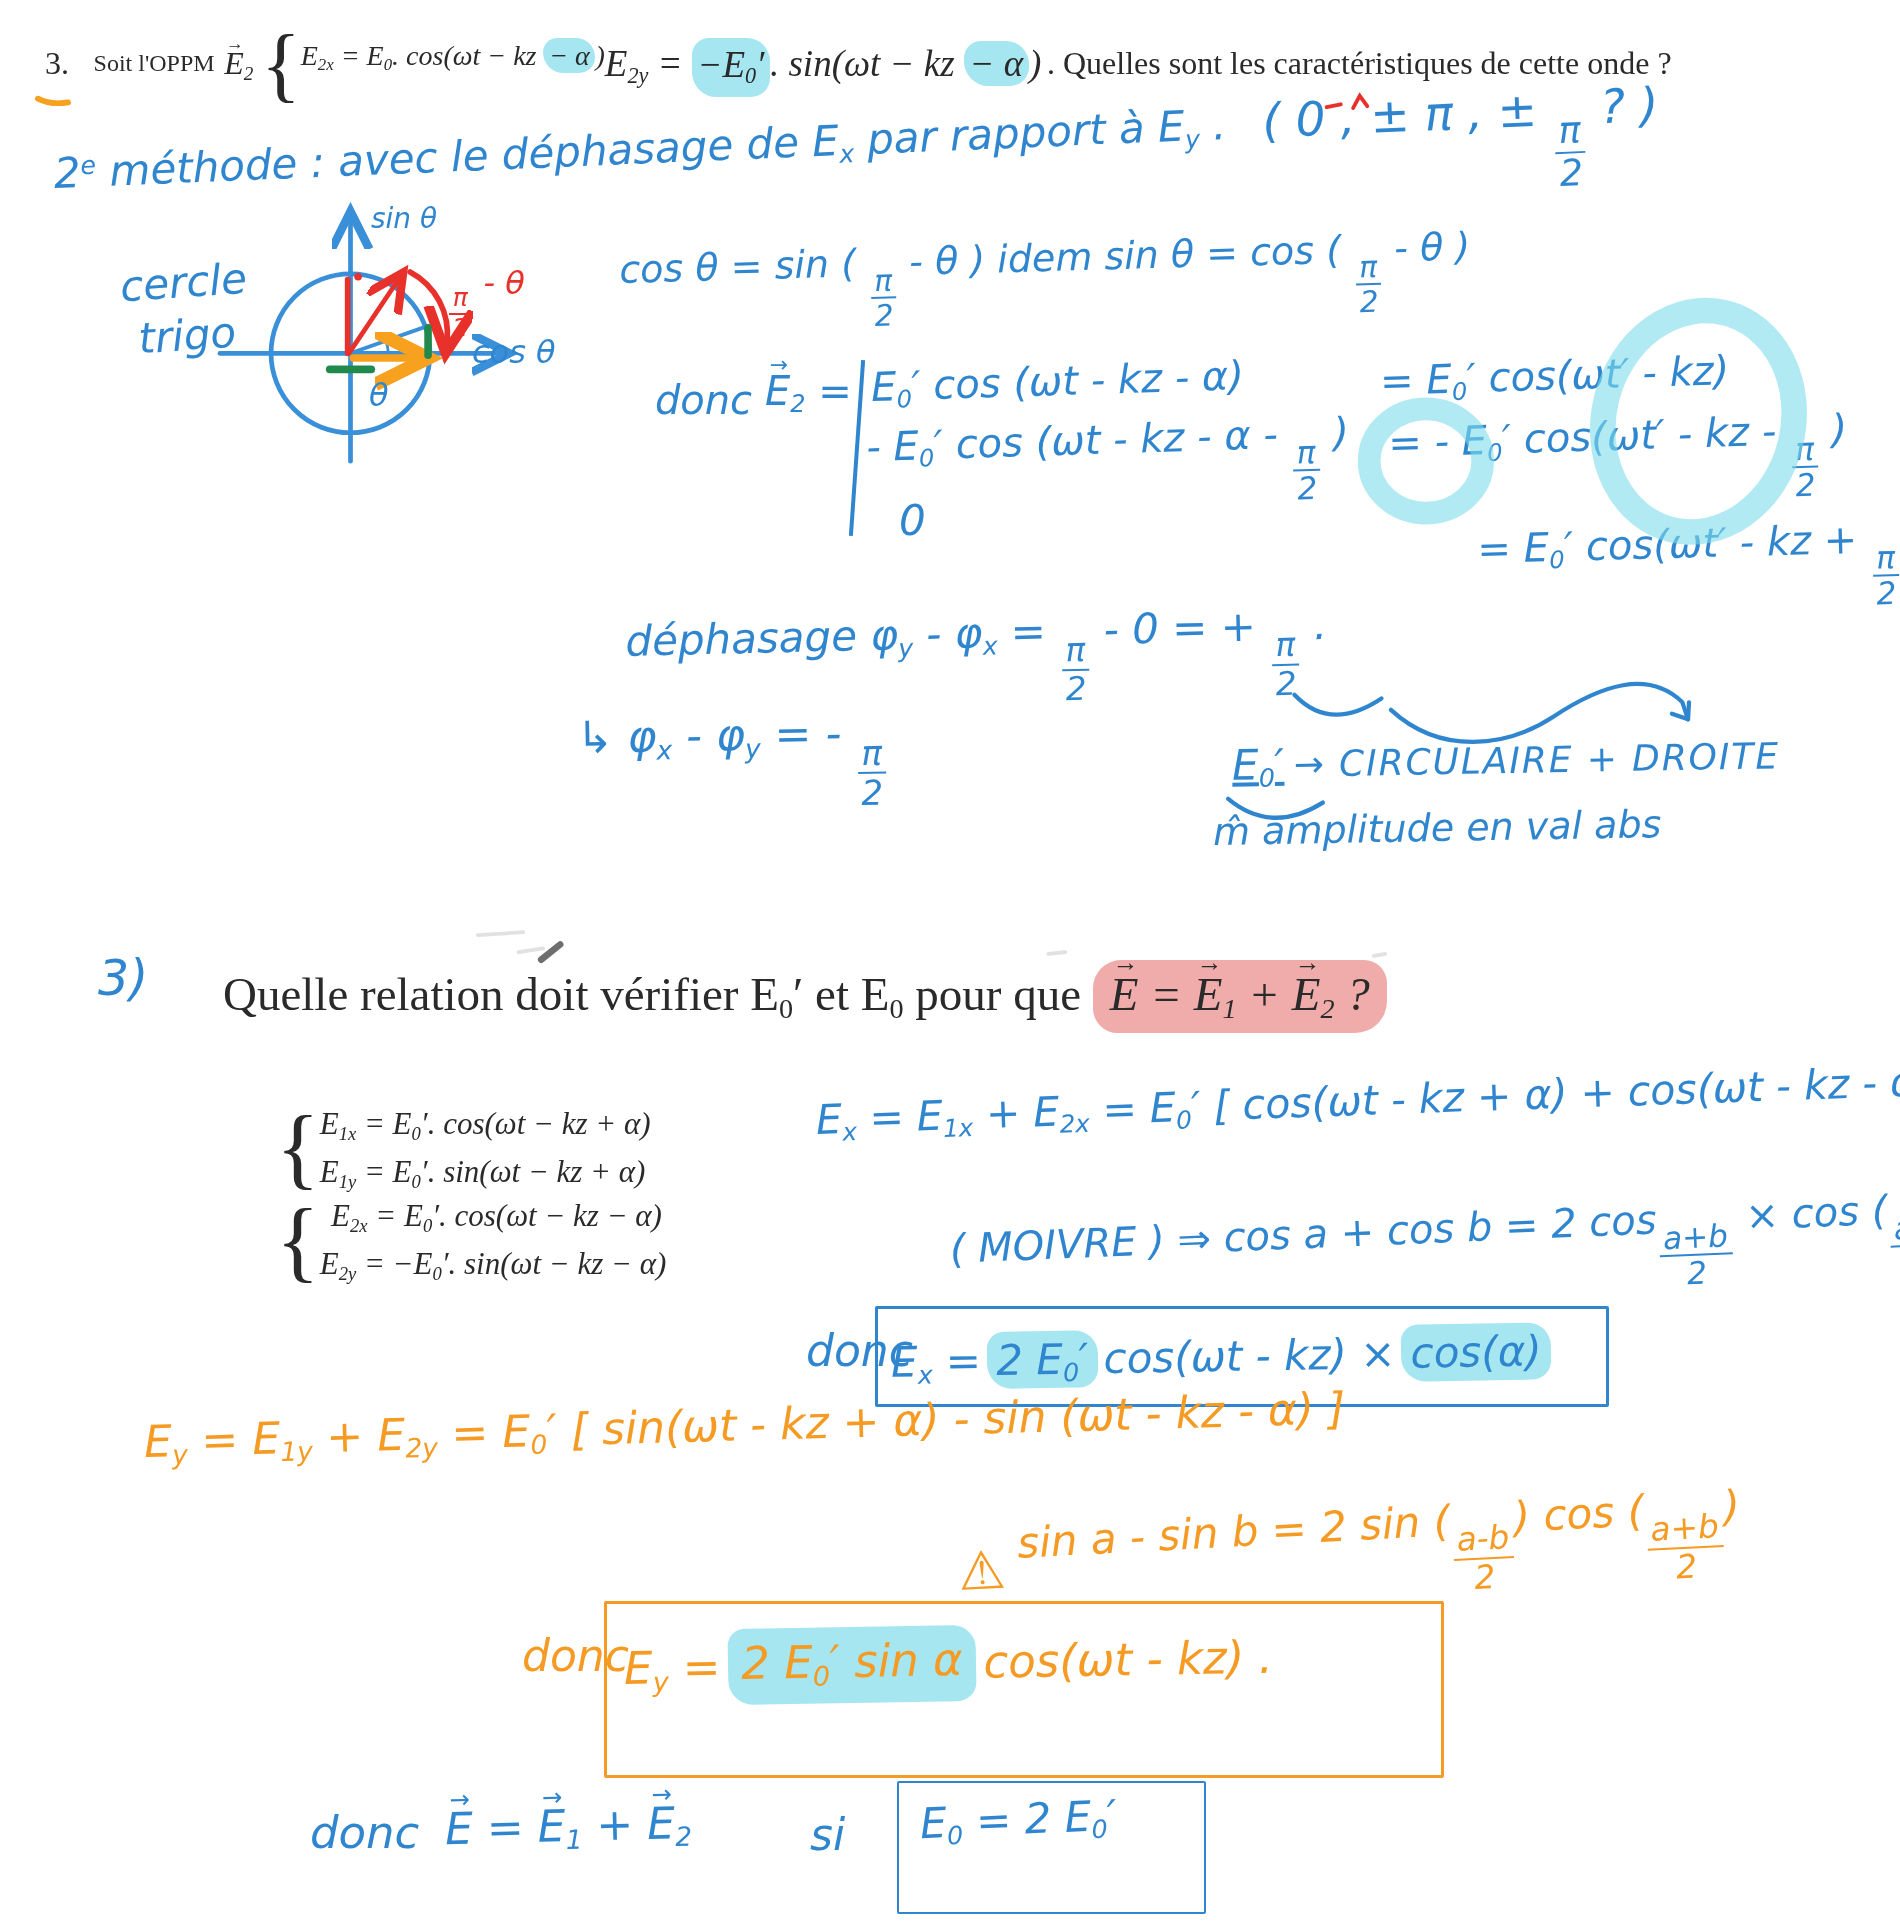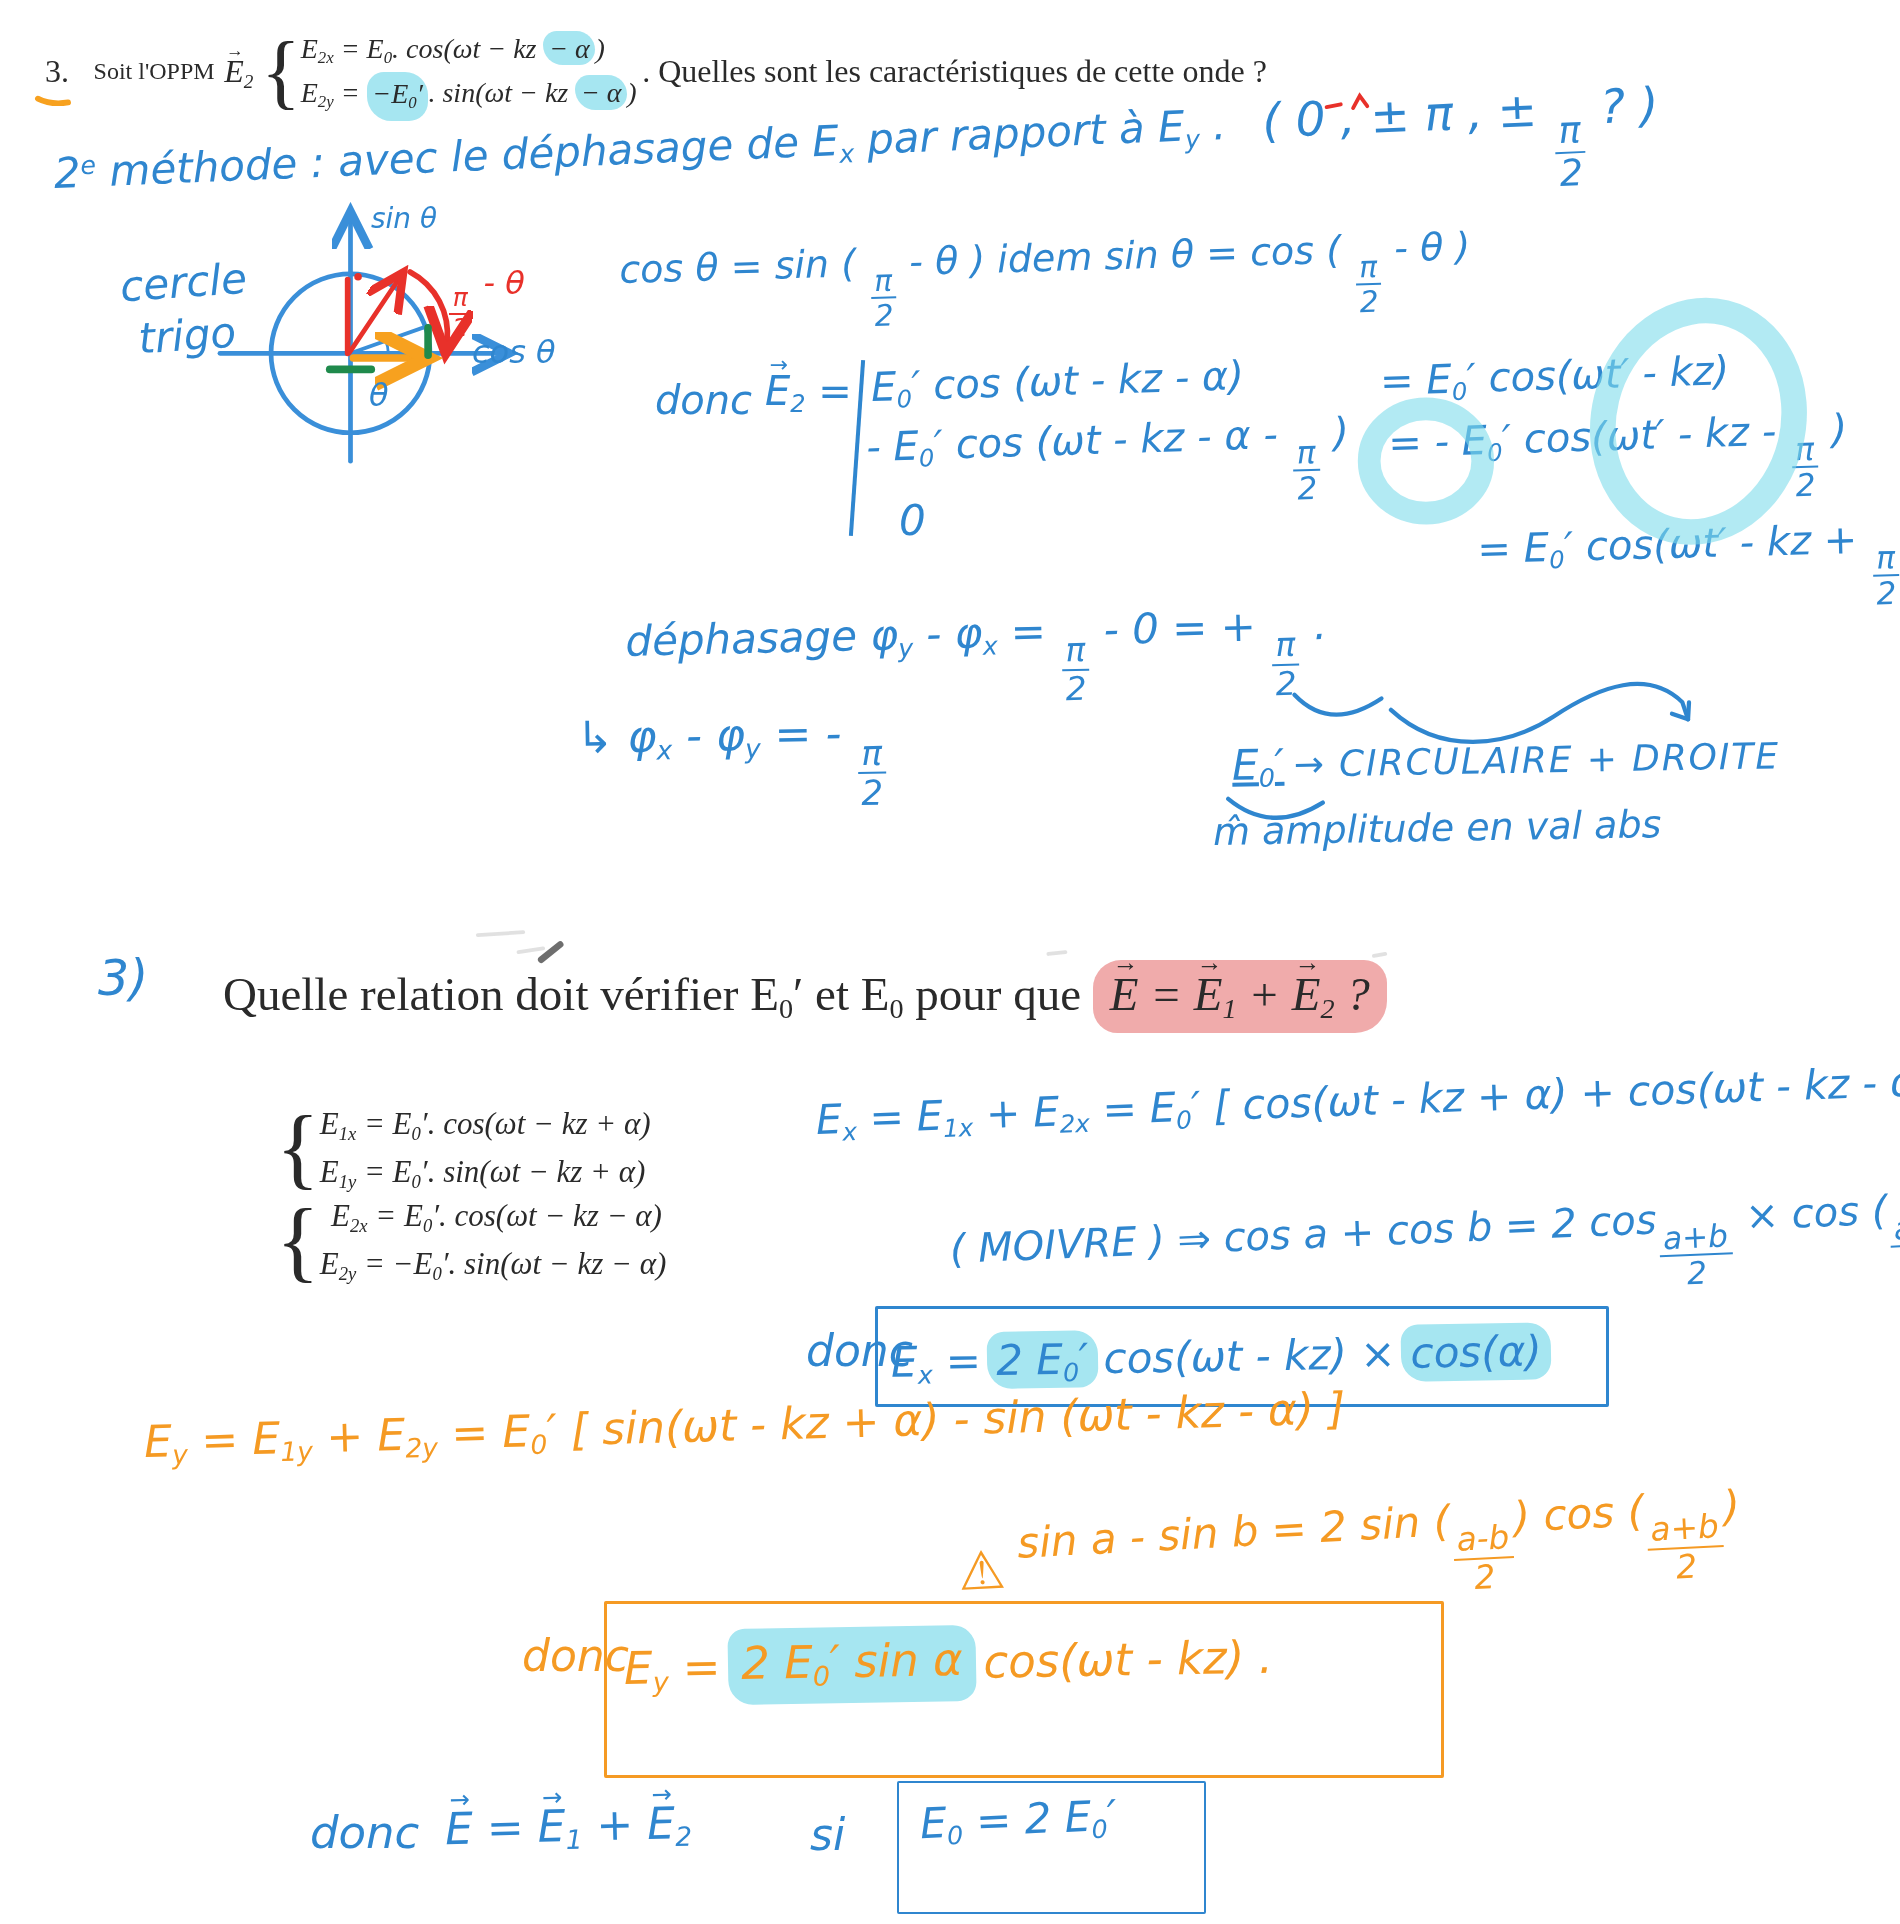--- a/index.html
+++ b/index.html
@@ -32,23 +32,23 @@
 </head>
 <body>
 
 <div id="page">
 
   <div class="abs" style="left:45px;top:26.5px;display:flex;align-items:center;">
     <span class="print" style="font-size:32px;margin-right:24.6px;">3.</span>
     <span class="print" style="font-size:24px;">Soit l'OPPM</span>
     <span class="print pmath" style="font-size:32px;margin:0 7.6px 0 9.5px;"><span class="vec">E</span><sub>2</sub></span>
     <span class="brace" style="font-size:83px;line-height:0.9;">{</span>
-    <div style="display:flex;flex-direction:column;line-height:1.6;">
+    <div style="display:flex;flex-direction:row;line-height:1.6;">
       <div class="print pmath nowrap" style="font-size:28px;"><span>E<sub>2x</sub> = E<sub>0</sub>. cos(ωt − kz </span><span class="hl-cyan" style="padding:1.9px 5.7px;">− α</span><span>)</span></div>
-      <div class="print pmath nowrap" style="font-size:28px;"><span>E<sub>2y</sub> = </span><span class="hl-cyan" style="padding:5.7px 5.7px 13.2px;">−E<sub>0</sub>′</span><span>. sin(ωt − kz </span><span class="hl-cyan" style="padding:1.9px 5.7px;">− α</span><span>)</span></div>
+      <div class="print pmath nowrap" style="font-size:37px;"><span>E<sub>2y</sub> = </span><span class="hl-cyan" style="padding:5.7px 5.7px 13.2px;">−E<sub>0</sub>′</span><span>. sin(ωt − kz </span><span class="hl-cyan" style="padding:1.9px 5.7px;">− α</span><span>)</span></div>
     </div>
     <span class="print" style="font-size:32px;margin-left:5.7px;">. Quelles sont les caractéristiques de cette onde ?</span>
   </div>
 
   <div class="abs hw" style="left:55px;top:144px;font-size:42px;transform:rotate(-2.4deg);transform-origin:left center;">
     <span>2<sup>e</sup> méthode :  avec le déphasage de E<sub>x</sub> par rapport à E<sub>y</sub> .</span>
     <span style="font-size:47px;margin-left:23px;">( 0 , ± π , ± <span class="frac">
           <span class="num">π</span>
           <span class="den">2</span>
         </span>  ? )</span>

